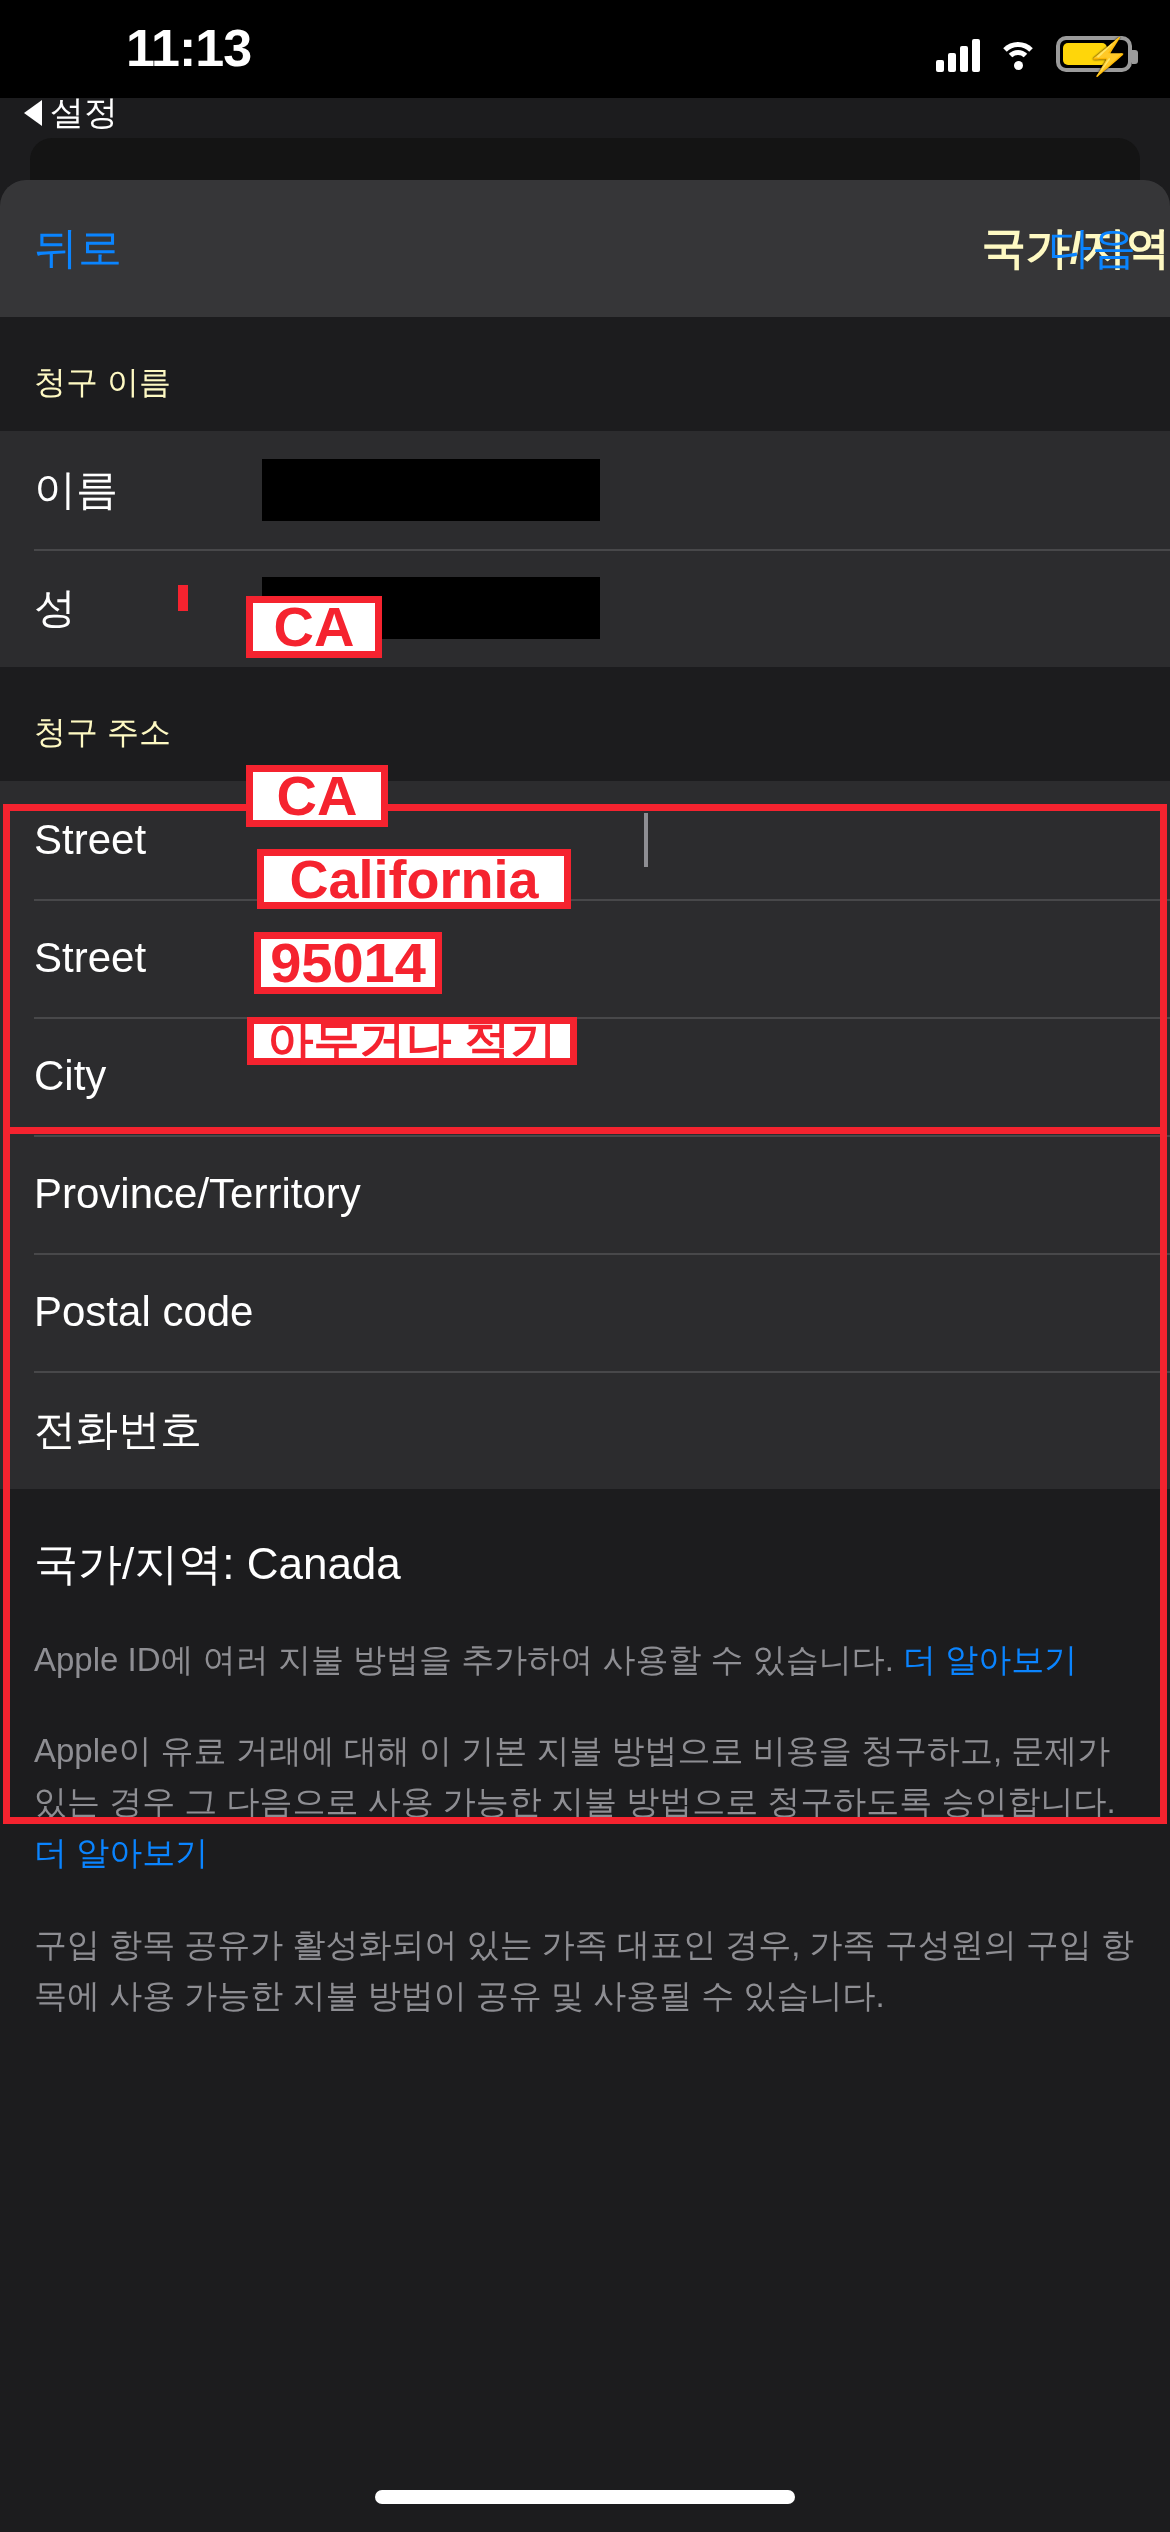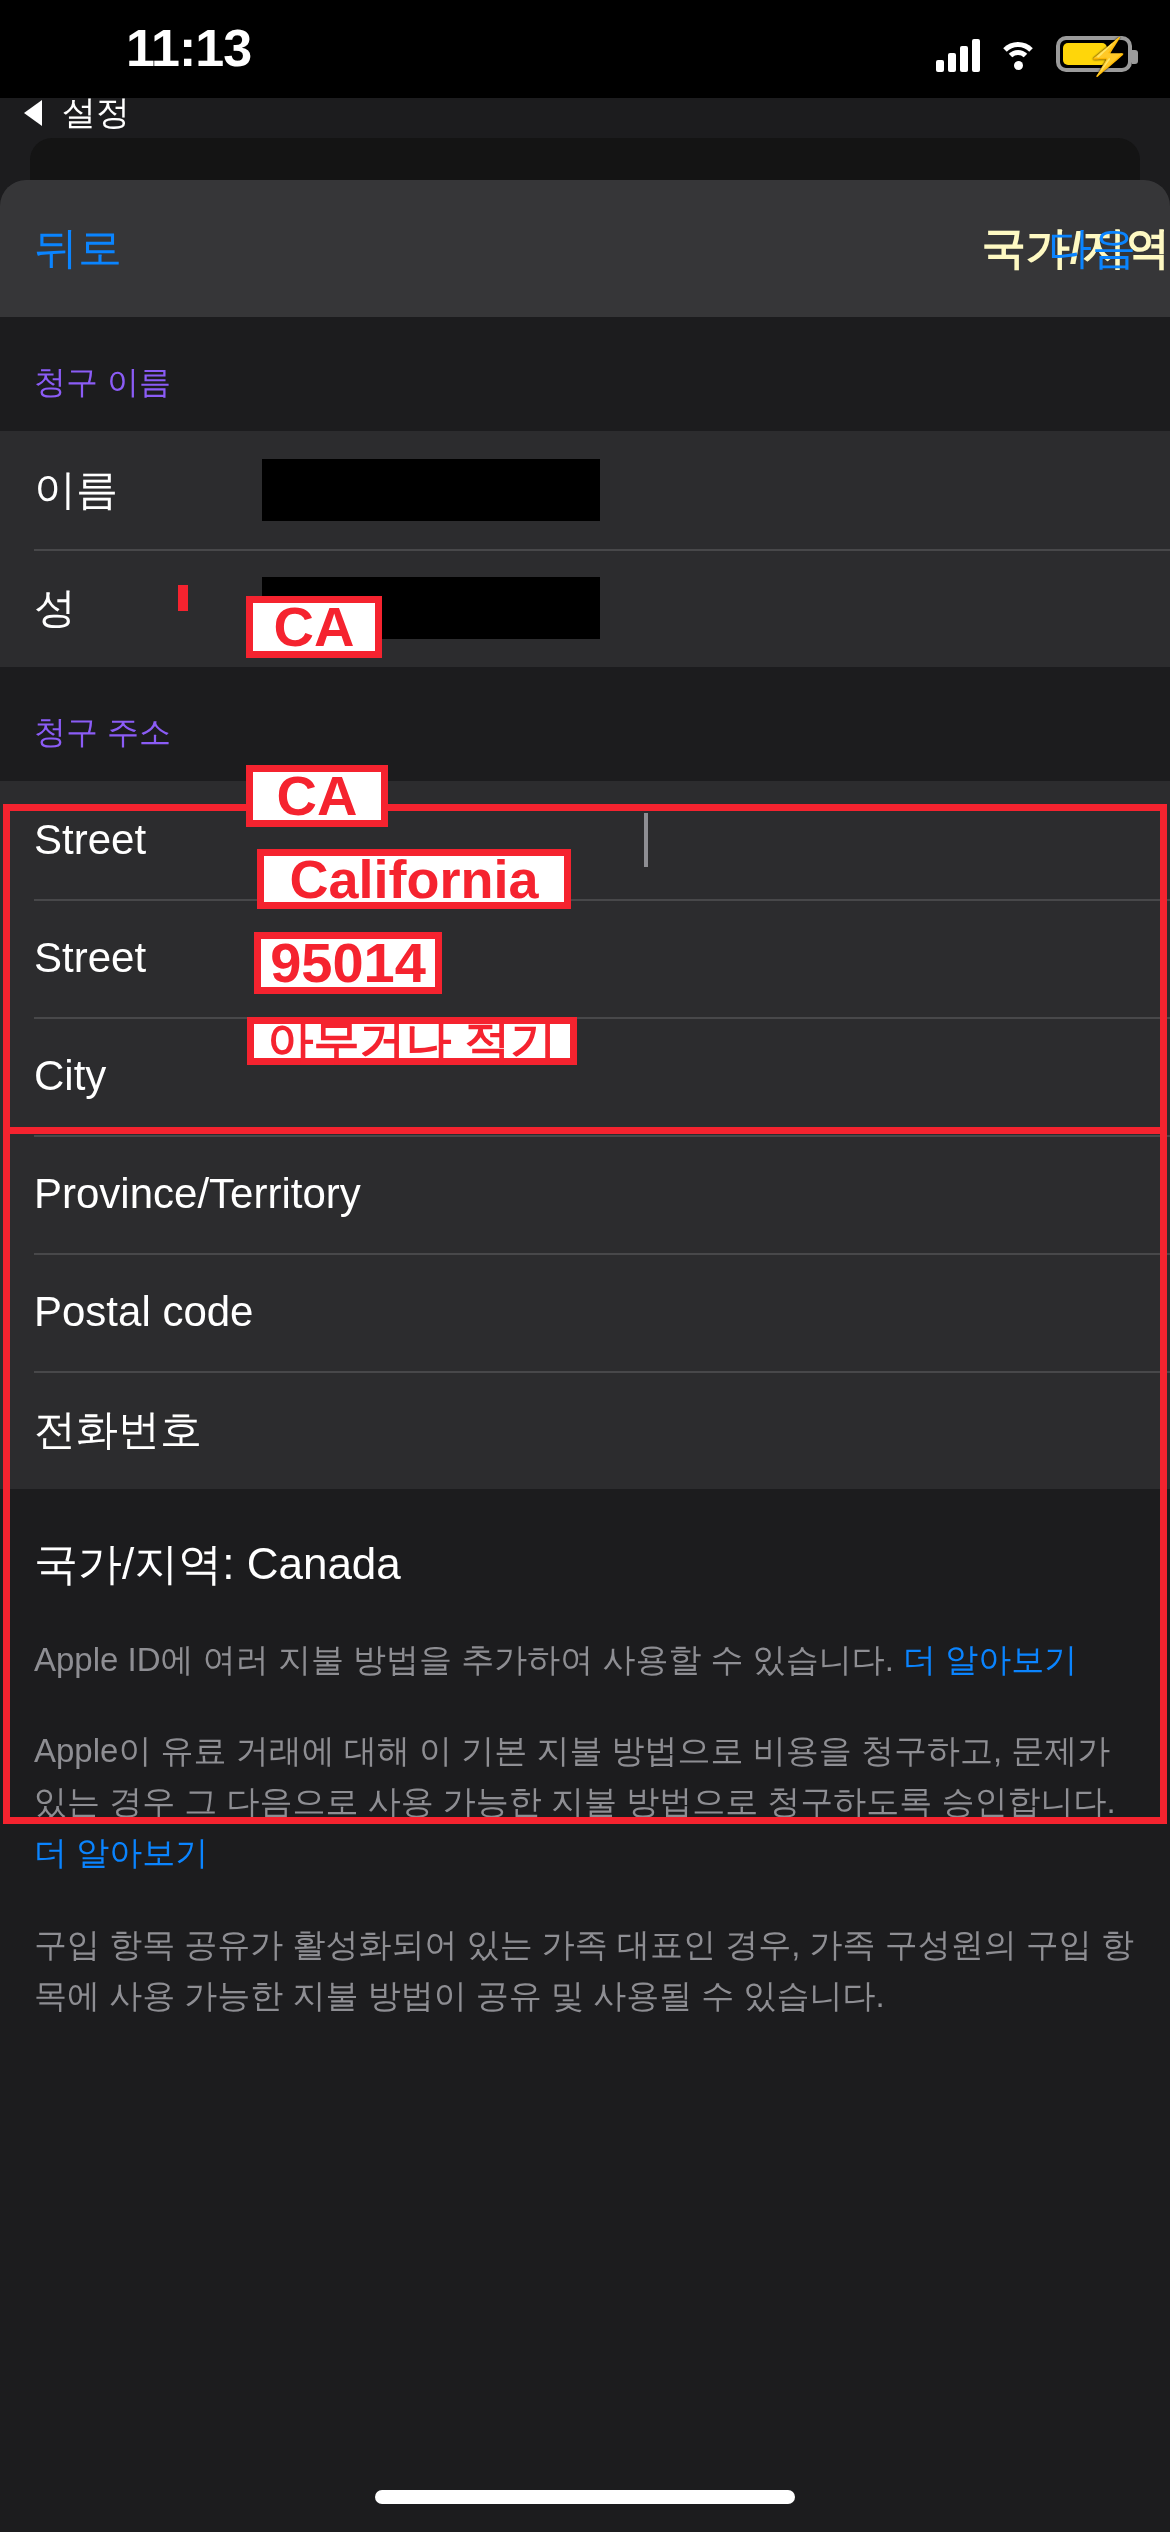--- a/index.html
+++ b/index.html
@@ -61,21 +61,21 @@
   }
   .batt .bolt {
     position:absolute; left:26px; top:-1px;
     color:#fff; font-size:36px; line-height:36px;
     text-shadow:0 0 2px #000;
   }
 
   
   .crumb {
     position:absolute; left:24px; top:90px;
-    display:flex; align-items:center; gap:20px;
+    display:flex; align-items:center; gap:8px;
     color:#fff; font-size:34px;
   }
   .crumb .tri {
     width:0; height:0;
     border-top:13px solid transparent;
     border-bottom:13px solid transparent;
     border-right:18px solid #fff;
   }
 
   
@@ -96,21 +96,21 @@
     background:#363638;
     display:flex; align-items:center;
   }
   .nav-left  { position:absolute; left:34px;  color:#0a84ff; font-size:44px; }
   .nav-title { width:100%; text-align:right; color:#fef9c3; font-size:44px; font-weight:600; }
   .nav-right { position:absolute; right:34px; color:#0a84ff; font-size:44px; }
 
   
   .sect-head {
     background:#1c1c1e; padding:44px 12px 26px 34px;
-    color:#8b5cf6; font-size:32px;
+    color:#fef9c3; font-size:32px;
   }
   .group { background:#2c2c2e; }
   .row {
     position:relative; display:flex; align-items:center;
     height:118px; padding-left:34px;
   }
   .row + .row:before {
     content:""; position:absolute; left:34px; right:0; top:0;
     height:2px; background:#48484a;
   }

